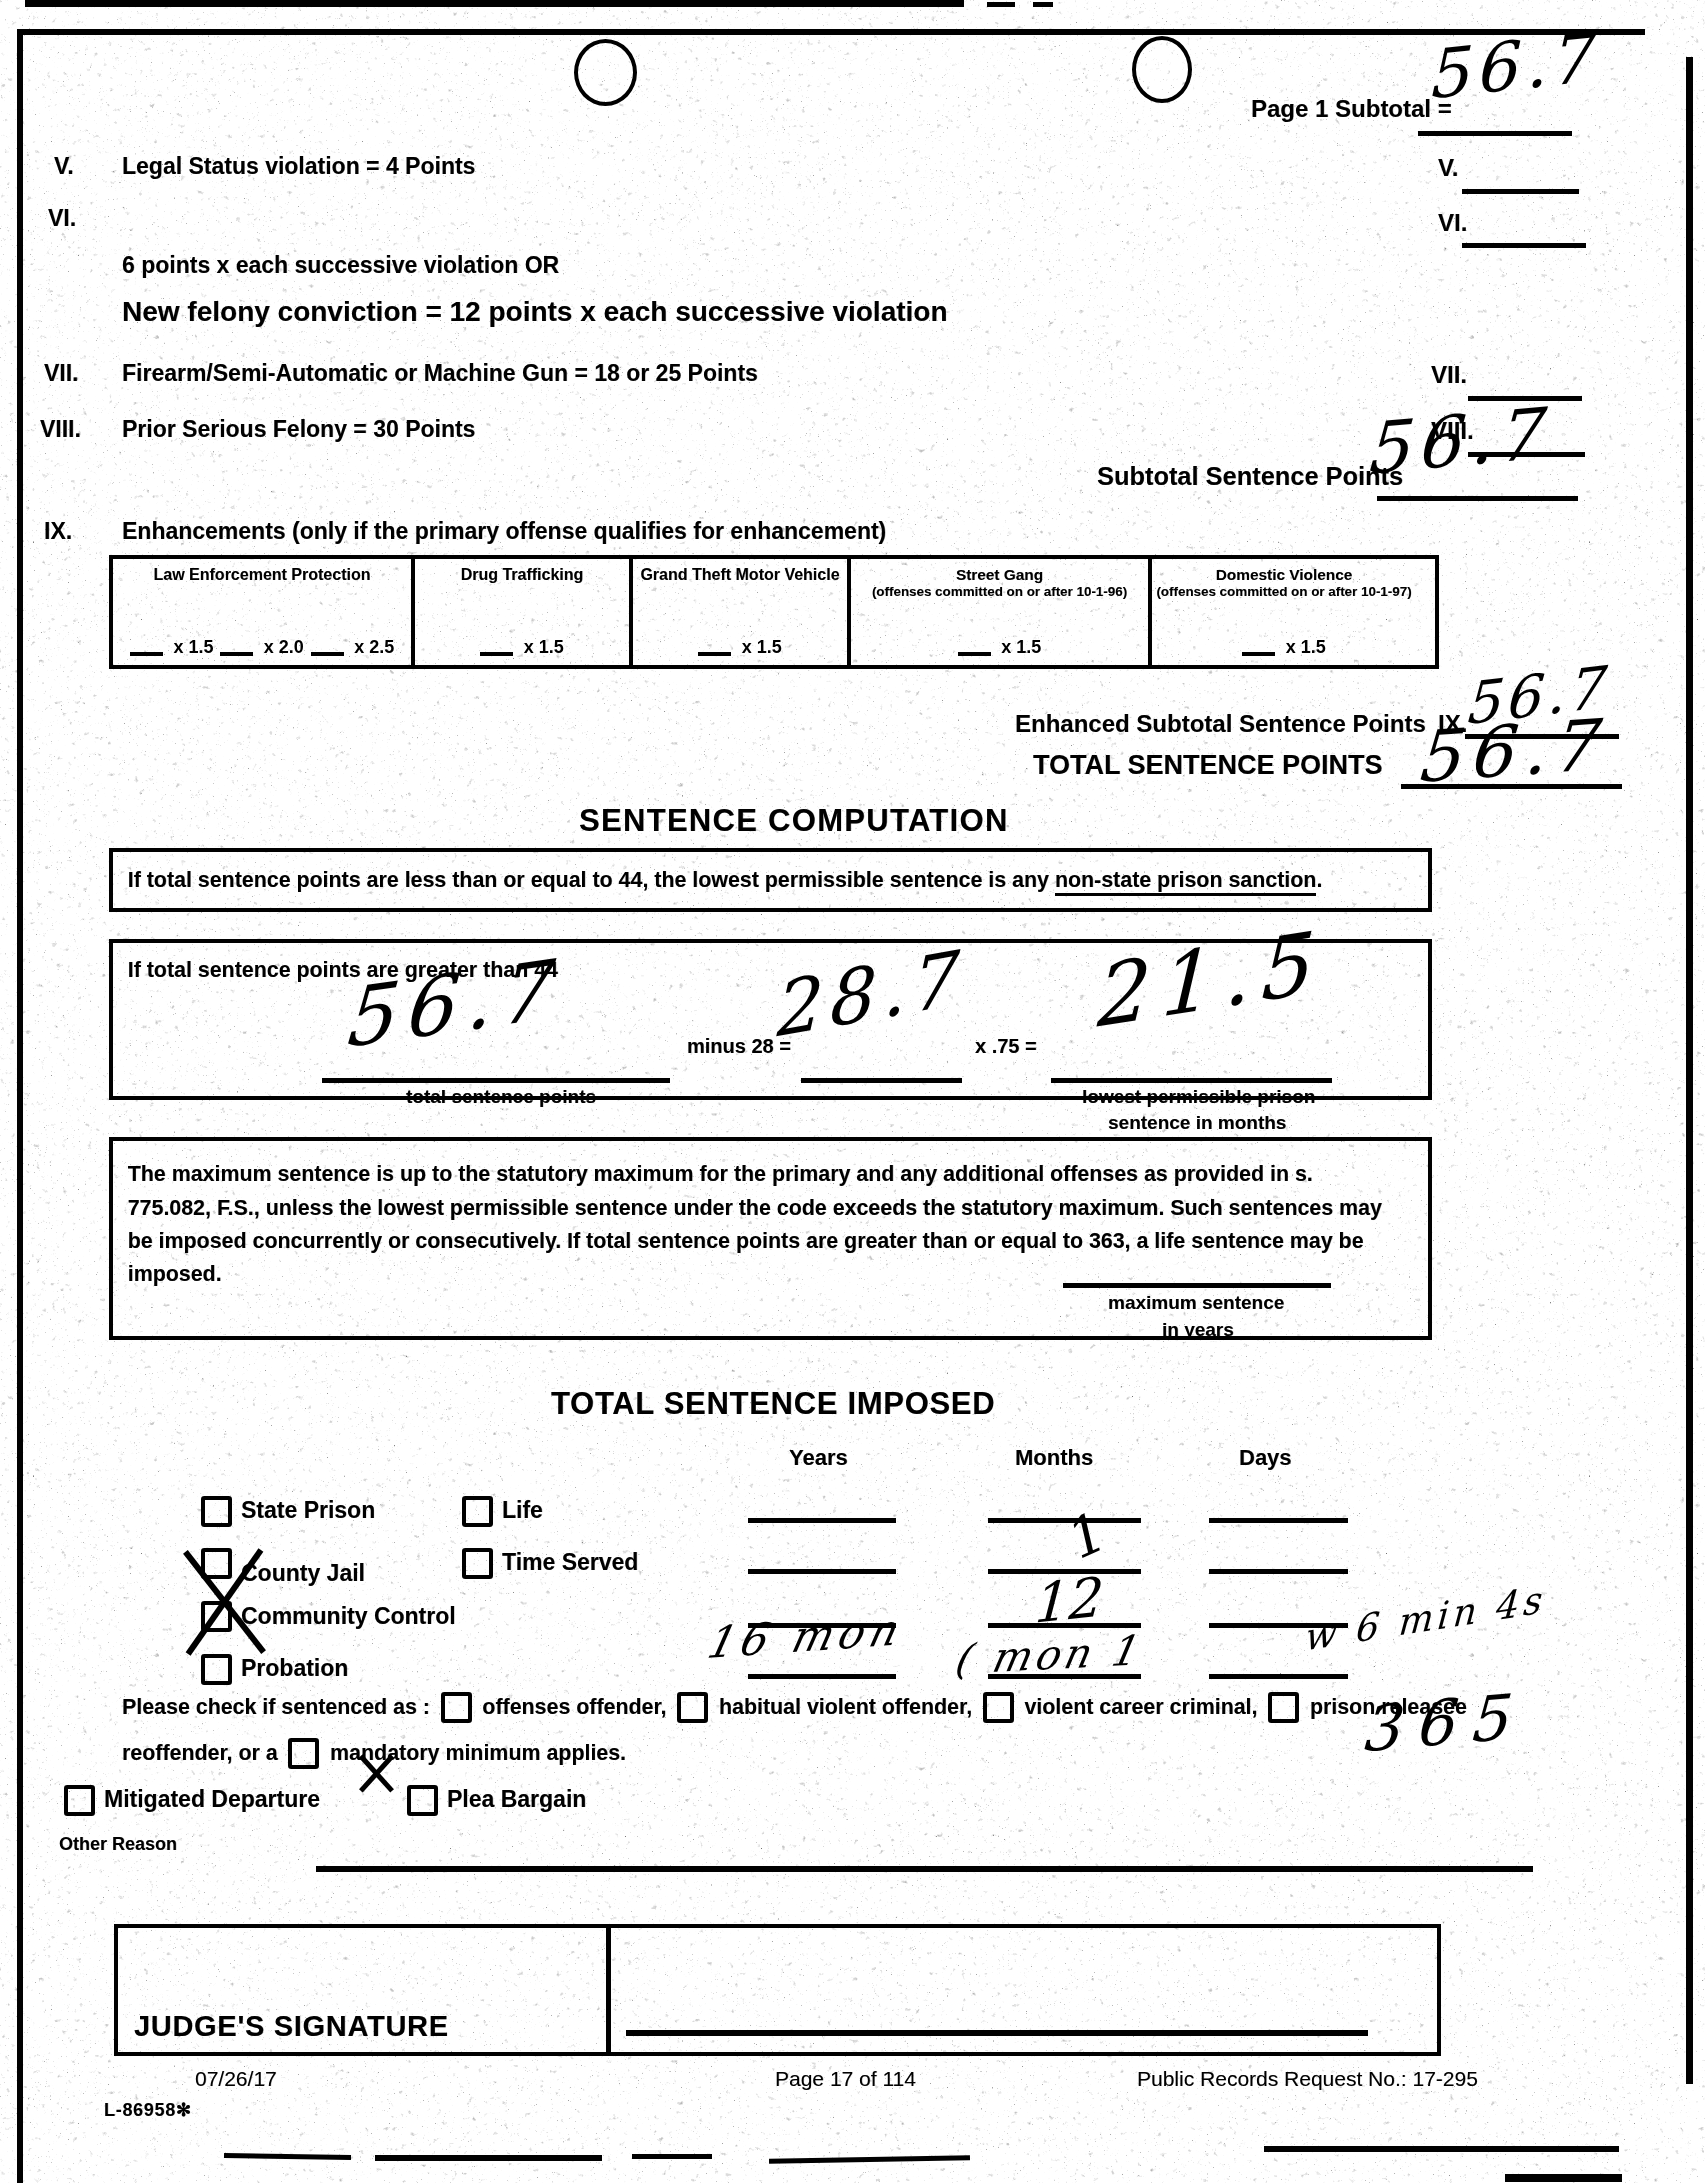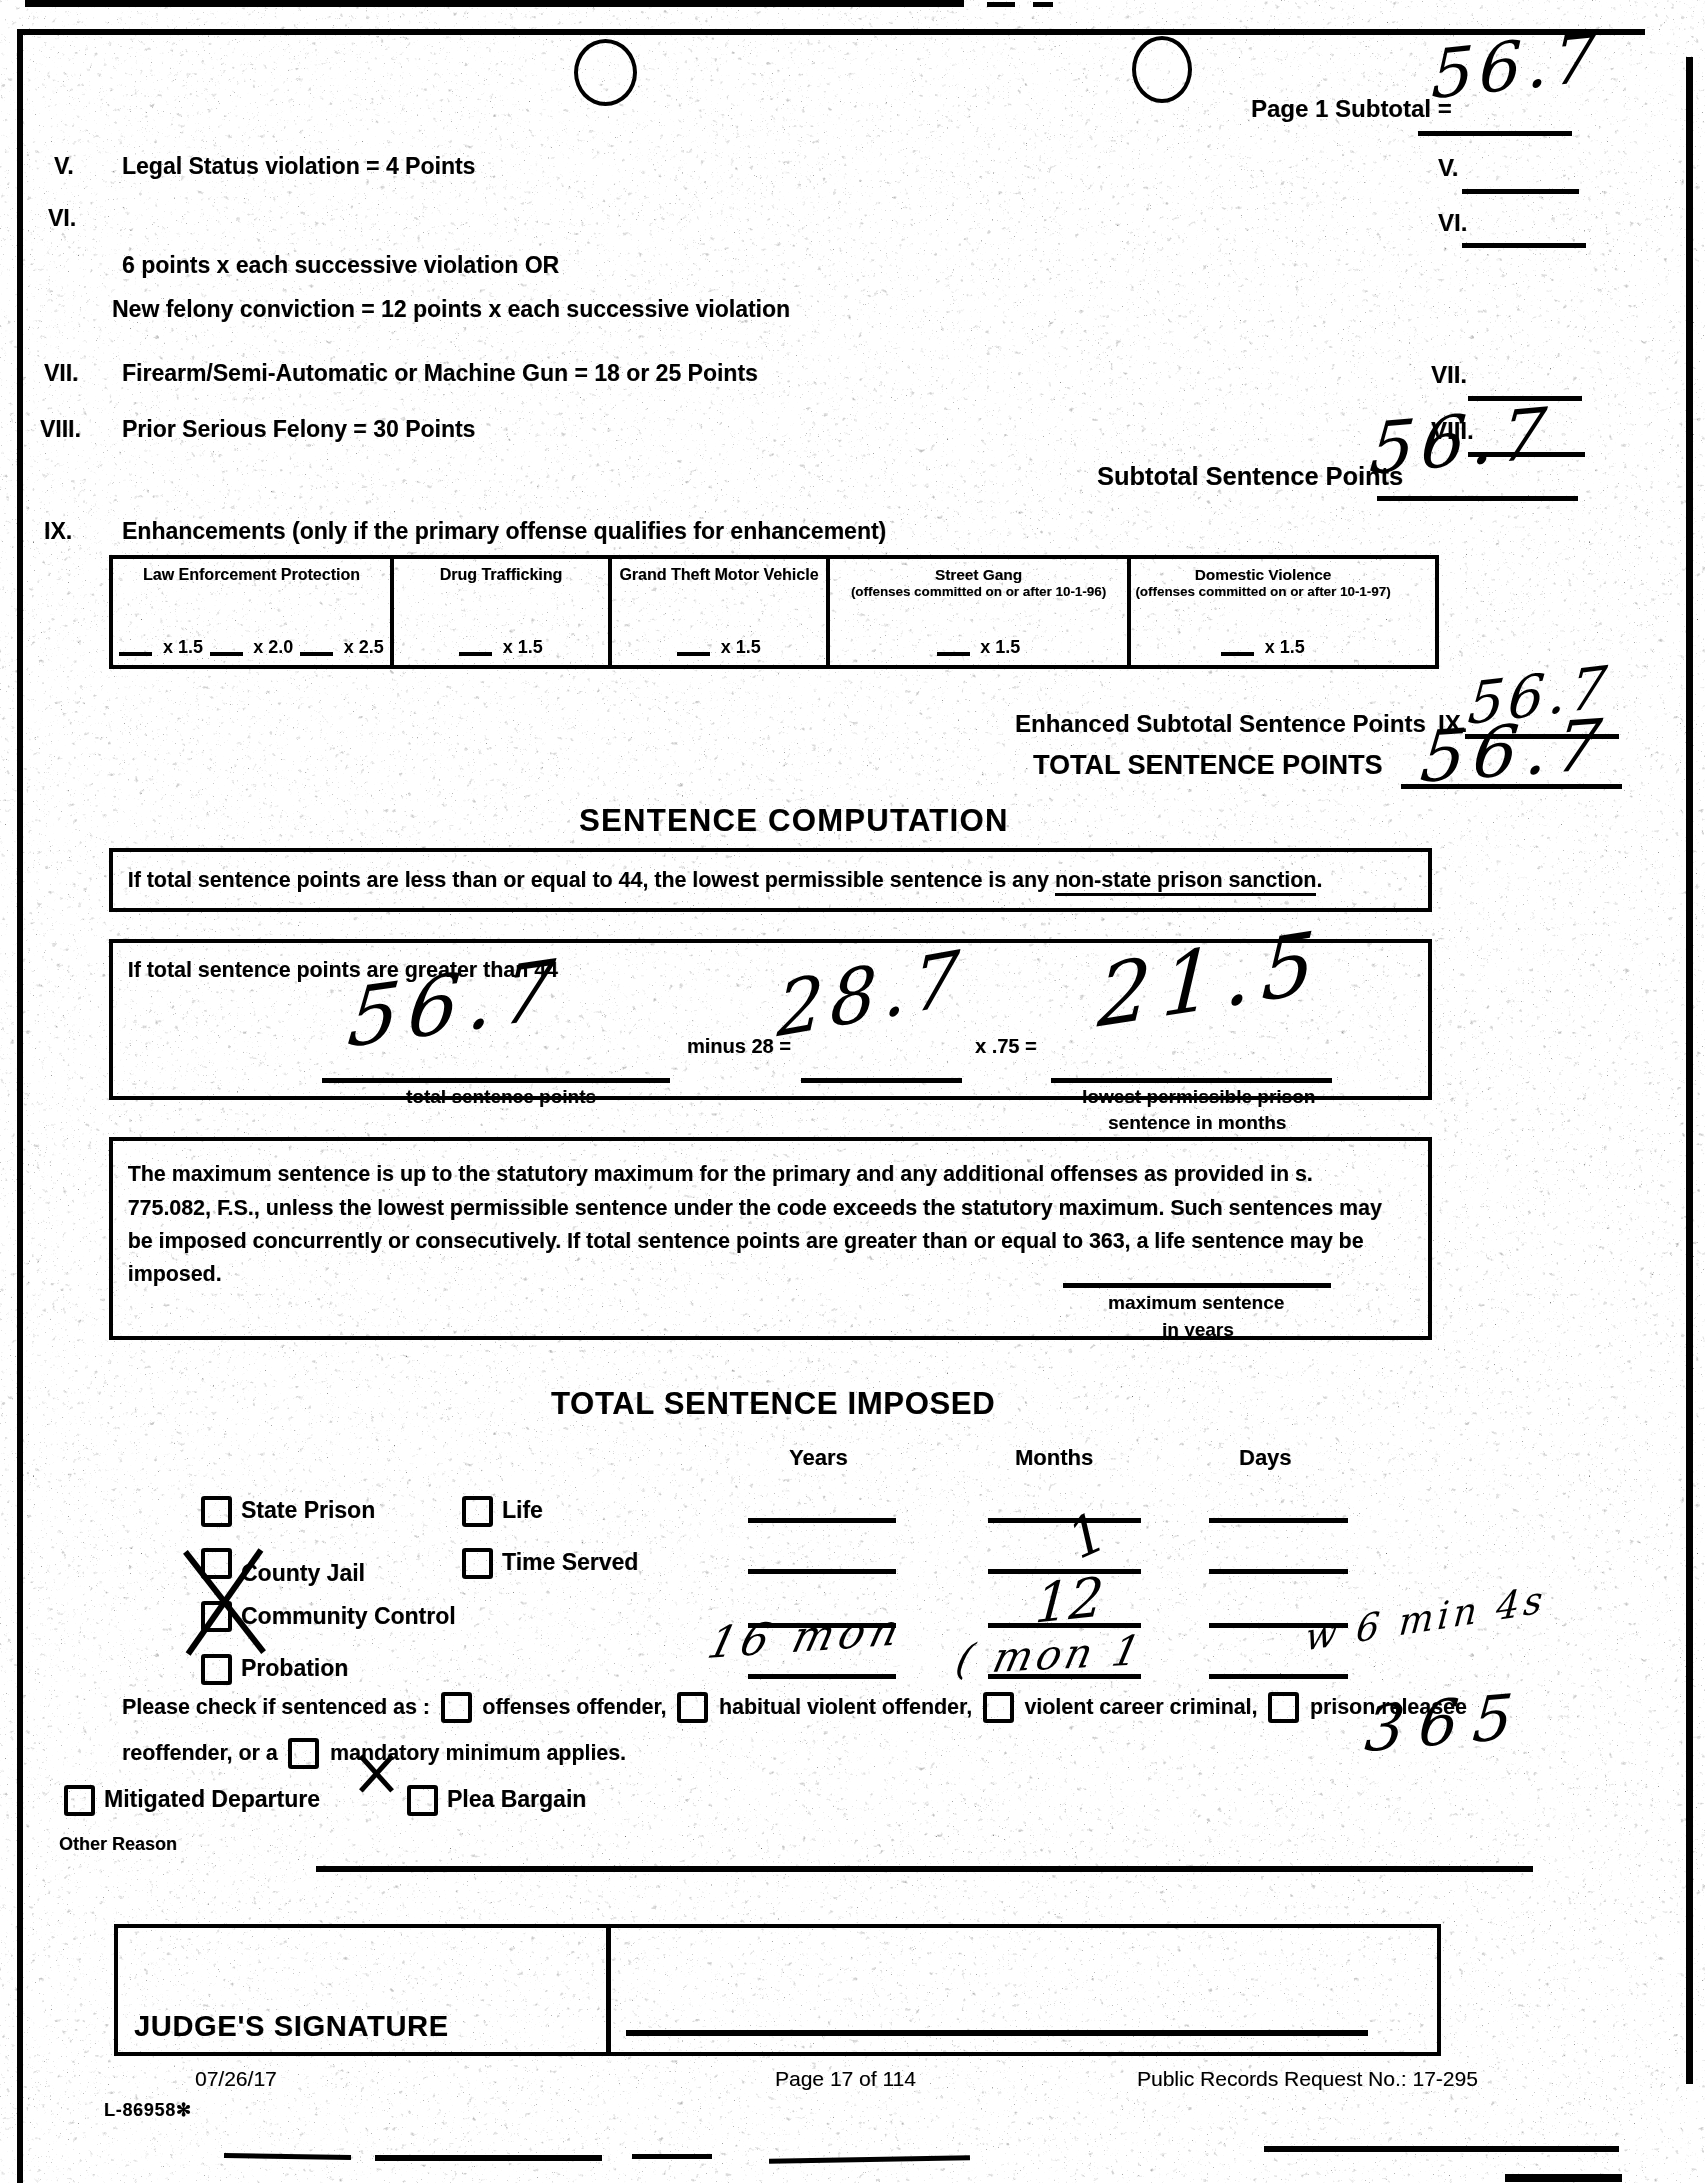--- a/index.html
+++ b/index.html
@@ -50,41 +50,41 @@
 
   <div class="abs t" style="left:54px;top:153px;font-size:23px;">V.</div>
   <div class="abs t" style="left:122px;top:153px;font-size:23px;">Legal Status violation = 4 Points</div>
   <div class="abs t" style="left:1438px;top:154px;font-size:24px;">V.</div>
   <div class="line" style="left:1462px;top:189px;width:117px;"></div>
 
   <div class="abs t" style="left:48px;top:205px;font-size:23px;">VI.</div>
   <div class="abs t" style="left:1438px;top:209px;font-size:24px;">VI.</div>
   <div class="line" style="left:1462px;top:243px;width:124px;"></div>
   <div class="abs t" style="left:122px;top:252px;font-size:23px;">6 points x each successive violation OR</div>
-  <div class="abs t" style="left:112px;top:296px;font-size:23px;">New felony conviction = 12 points x each successive violation</div>
+  <div class="abs t" style="left:122px;top:296px;font-size:28px;">New felony conviction = 12 points x each successive violation</div>
 
   <div class="abs t" style="left:44px;top:360px;font-size:23px;">VII.</div>
   <div class="abs t" style="left:122px;top:360px;font-size:23px;">Firearm/Semi-Automatic or Machine Gun = 18 or 25 Points</div>
   <div class="abs t" style="left:1431px;top:361px;font-size:24px;">VII.</div>
   <div class="line" style="left:1468px;top:396px;width:114px;"></div>
 
   <div class="abs t" style="left:40px;top:416px;font-size:23px;">VIII.</div>
   <div class="abs t" style="left:122px;top:416px;font-size:23px;">Prior Serious Felony = 30 Points</div>
   <div class="abs t" style="left:1431px;top:417px;font-size:24px;">VIII.</div>
   <div class="line" style="left:1468px;top:452px;width:117px;"></div>
 
   <div class="abs t" style="left:1097px;top:462px;font-size:25.4px;">Subtotal Sentence Points</div>
   <div class="line" style="left:1377px;top:496px;width:201px;"></div>
   <div class="hw" style="left:1370px;top:400px;font-size:70px;transform:rotate(-5deg) skewX(-10deg);letter-spacing:6.7px;">56.7</div>
 
   <div class="abs t" style="left:44px;top:518px;font-size:23px;">IX.</div>
   <div class="abs t" style="left:122px;top:518px;font-size:23px;">Enhancements (only if the primary offense qualifies for enhancement)</div>
 
   <div class="box tbl" style="left:109px;top:555px;width:1322px;height:106px;">
-    <div class="tcell" style="width:277px;">
+    <div class="tcell" style="width:298px;">
       <div class="t" style="font-size:16px;">Law Enforcement Protection</div>
       <div class="mults">
         <span class="mline"></span>
           <span>x 1.5</span>
         <span class="mline"></span>
           <span>x 2.0</span>
         <span class="mline"></span>
           <span>x 2.5</span>
       </div>
     </div>

